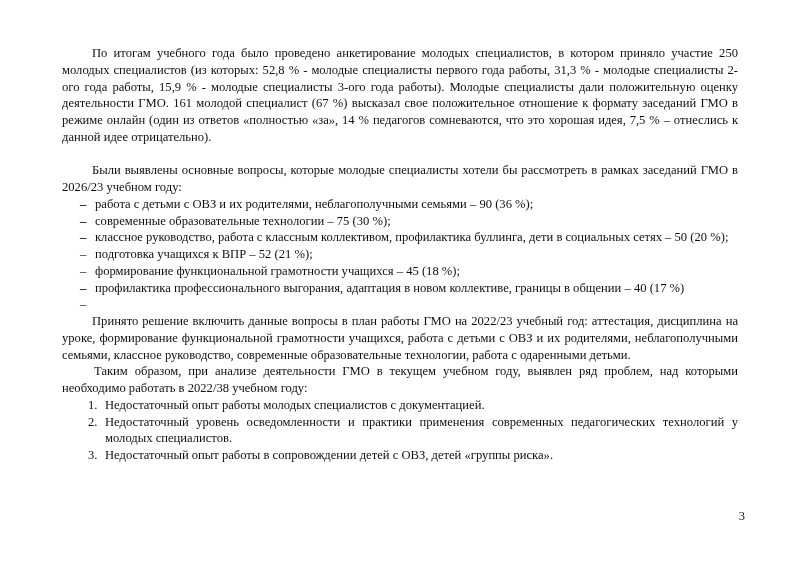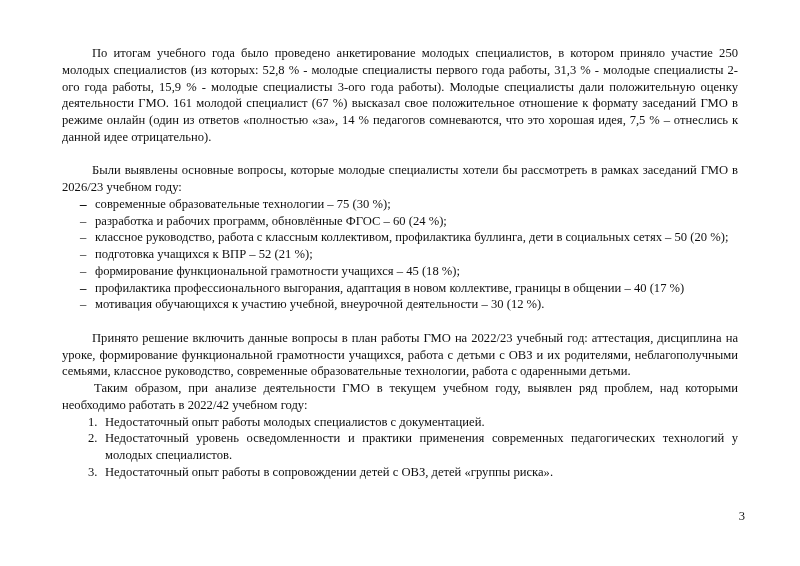--- a/index.html
+++ b/index.html
@@ -116,31 +116,31 @@
     <div class="spacer-blank"></div>
 
     <p class="para">Были выявлены основные вопросы, которые молодые специалисты хотели бы рассмотреть в рамках заседаний ГМО в 2026/23 учебном году:</p>
 
     <ul class="dash-list">
       <li class="dash-item">
         <span class="dash-marker">–</span>
       </li>
       <li class="dash-item">
         <span class="dash-marker">–</span>
+        <span class="dash-text">работа с детьми с ОВЗ и их родителями, неблагополучными семьями – 90 (36 %);</span>
       </li>
       <li class="dash-item">
         <span class="dash-marker">–</span>
       </li>
       <li class="dash-item">
         <span class="dash-marker">–</span>
         <span class="dash-text">современные образовательные технологии – 75 (30 %);</span>
       </li>
       <li class="dash-item">
         <span class="dash-marker">–</span>
-        <span class="dash-text">разработка и рабочих программ, обновлённые ФГОС – 60 (24 %);</span>
       </li>
       <li class="dash-item">
         <span class="dash-marker">–</span>
         <span class="dash-text">классное руководство, работа с классным коллективом, профилактика буллинга, дети в социальных сетях – 50 (20 %);</span>
       </li>
       <li class="dash-item">
         <span class="dash-marker">–</span>
         <span class="dash-text">подготовка учащихся к ВПР – 52 (21 %);</span>
       </li>
       <li class="dash-item">
@@ -149,29 +149,28 @@
       </li>
       <li class="dash-item">
         <span class="dash-marker">–</span>
       </li>
       <li class="dash-item">
         <span class="dash-marker">–</span>
         <span class="dash-text">профилактика профессионального выгорания, адаптация в новом коллективе, границы в общении – 40 (17 %)</span>
       </li>
       <li class="dash-item">
         <span class="dash-marker">–</span>
-        <span class="dash-text">мотивация обучающихся к участию учебной, внеурочной деятельности – 30 (12 %).</span>
       </li>
     </ul>
 
     <div class="spacer-blank"></div>
 
     <p class="para">Принято решение включить данные вопросы в план работы ГМО на 2022/23 учебный год: аттестация, дисциплина на уроке, формирование функциональной грамотности учащихся, работа с детьми с ОВЗ и их родителями, неблагополучными семьями, классное руководство, современные образовательные технологии, работа с одаренными детьми.</p>
 
-    <p class="para tight-indent">Таким образом, при анализе деятельности ГМО в текущем учебном году, выявлен ряд проблем, над которыми необходимо работать в 2022/42 учебном году:</p>
+    <p class="para tight-indent">Таким образом, при анализе деятельности ГМО в текущем учебном году, выявлен ряд проблем, над которыми необходимо работать в 2022/38 учебном году:</p>
 
     <ol class="num-list">
       <li class="num-item">
         <span class="num-marker">1.</span>
         <span class="num-text">Недостаточный опыт работы молодых специалистов с документацией.</span>
       </li>
       <li class="num-item">
         <span class="num-marker">2.</span>
         <span class="num-text">Недостаточный уровень осведомленности и практики применения современных педагогических технологий у молодых специалистов.</span>
       </li>

